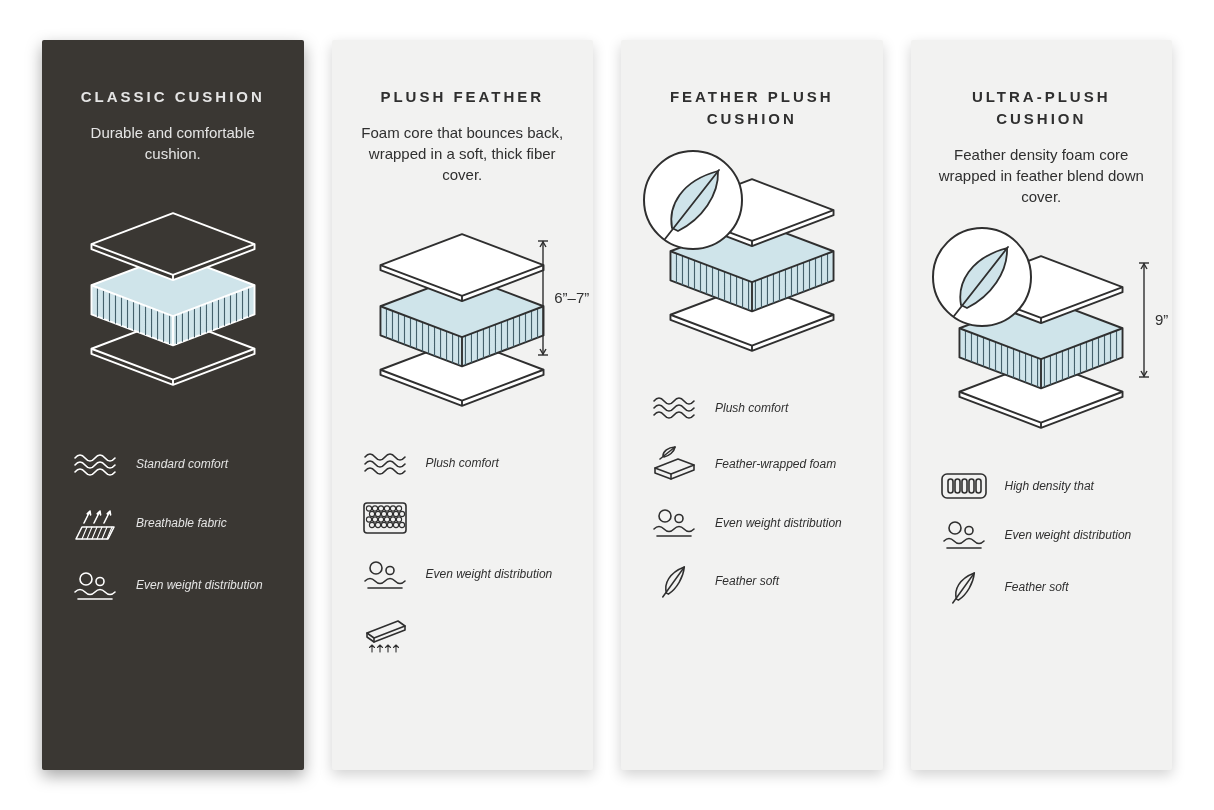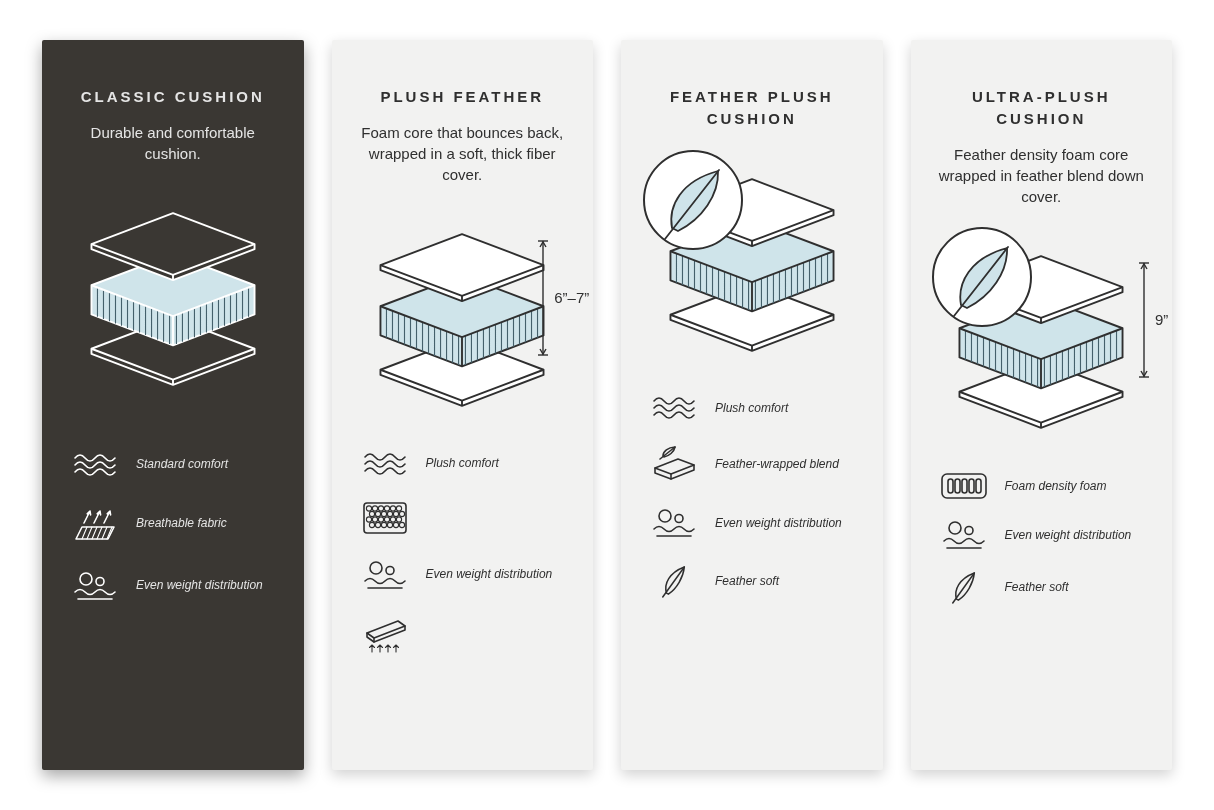--- a/index.html
+++ b/index.html
@@ -260,21 +260,21 @@
       <div class="feat">
         <span class="ficon">
           <svg viewBox="0 0 46 36" width="46" height="36">
               <polygon points="4,22 27,13 43,19 20,28"></polygon>
               <path d="M4,22 L4,27 L20,33 L43,24 L43,19"></path>
               <line x1="20" y1="28" x2="20" y2="33"></line>
               <path d="M12,10 C12,5 17,1.5 24,1 C23,6 18,10 13,11 Z"></path>
               <line x1="9" y1="13" x2="24" y2="1"></line>
             </svg>
         </span>
-        <span class="flabel">Feather-wrapped blend</span>
+        <span class="flabel">Feather-wrapped foam</span>
       </div>
       <div class="feat">
         <span class="ficon">
           <svg viewBox="0 0 44 32" width="44" height="32">
               <circle cx="13" cy="9" r="6"></circle>
               <circle cx="27" cy="11.5" r="4"></circle>
               <path d="M2,22 Q7,17 12,22 T22,22 T32,22 T42,22"></path>
               <line x1="5" y1="29" x2="39" y2="29"></line>
             </svg>
         </span>
@@ -328,21 +328,21 @@
         <span class="ficon">
           <svg viewBox="0 0 46 28" width="46" height="28">
               <rect x="1" y="2" width="44" height="24" rx="5"></rect>
               <rect x="7" y="7" width="5" height="14" rx="2.5"></rect>
               <rect x="14" y="7" width="5" height="14" rx="2.5"></rect>
               <rect x="21" y="7" width="5" height="14" rx="2.5"></rect>
               <rect x="28" y="7" width="5" height="14" rx="2.5"></rect>
               <rect x="35" y="7" width="5" height="14" rx="2.5"></rect>
             </svg>
         </span>
-        <span class="flabel">Foam density foam</span>
+        <span class="flabel">High density that</span>
       </div>
       <div class="feat">
         <span class="ficon">
           <svg viewBox="0 0 44 32" width="44" height="32">
               <circle cx="13" cy="9" r="6"></circle>
               <circle cx="27" cy="11.5" r="4"></circle>
               <path d="M2,22 Q7,17 12,22 T22,22 T32,22 T42,22"></path>
               <line x1="5" y1="29" x2="39" y2="29"></line>
             </svg>
         </span>

